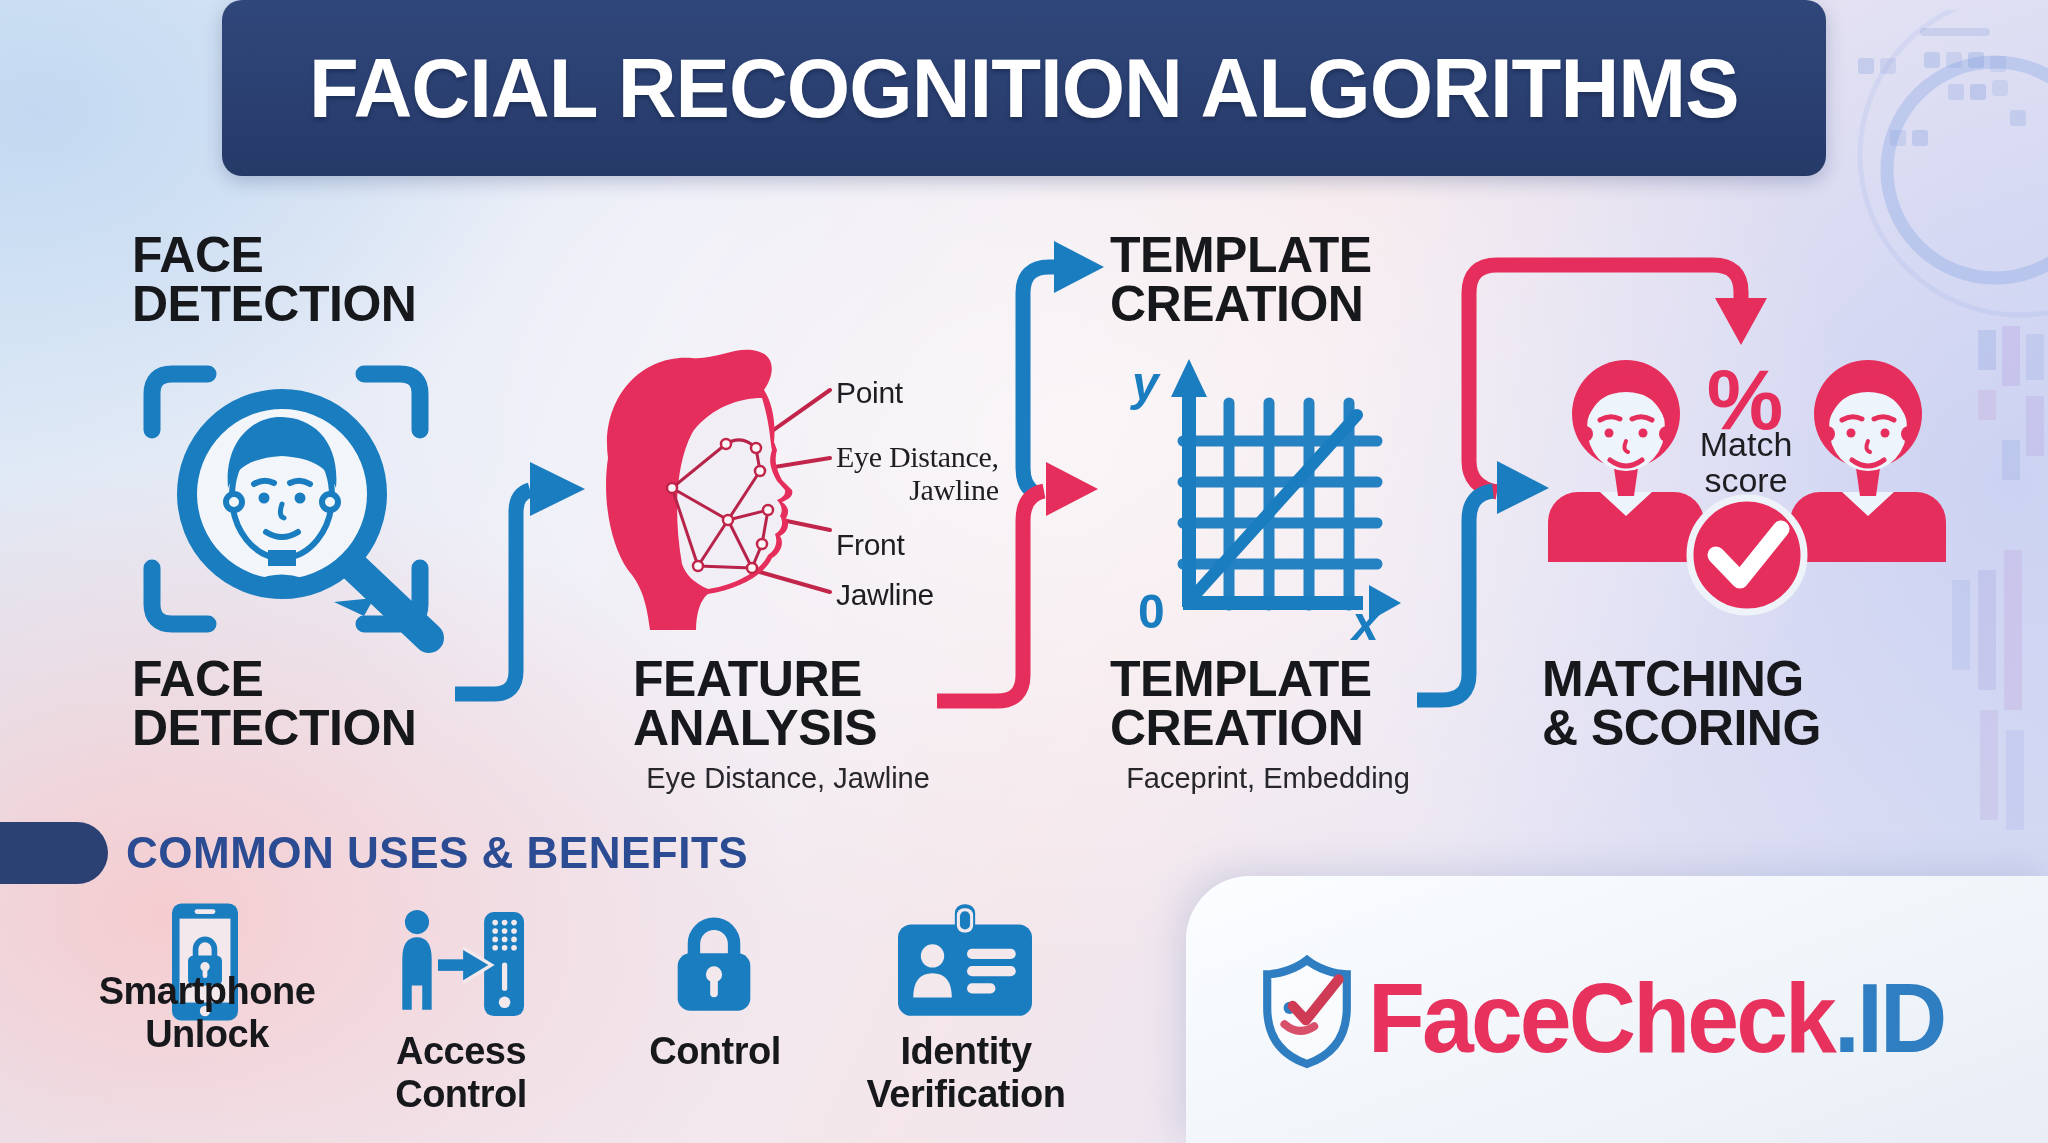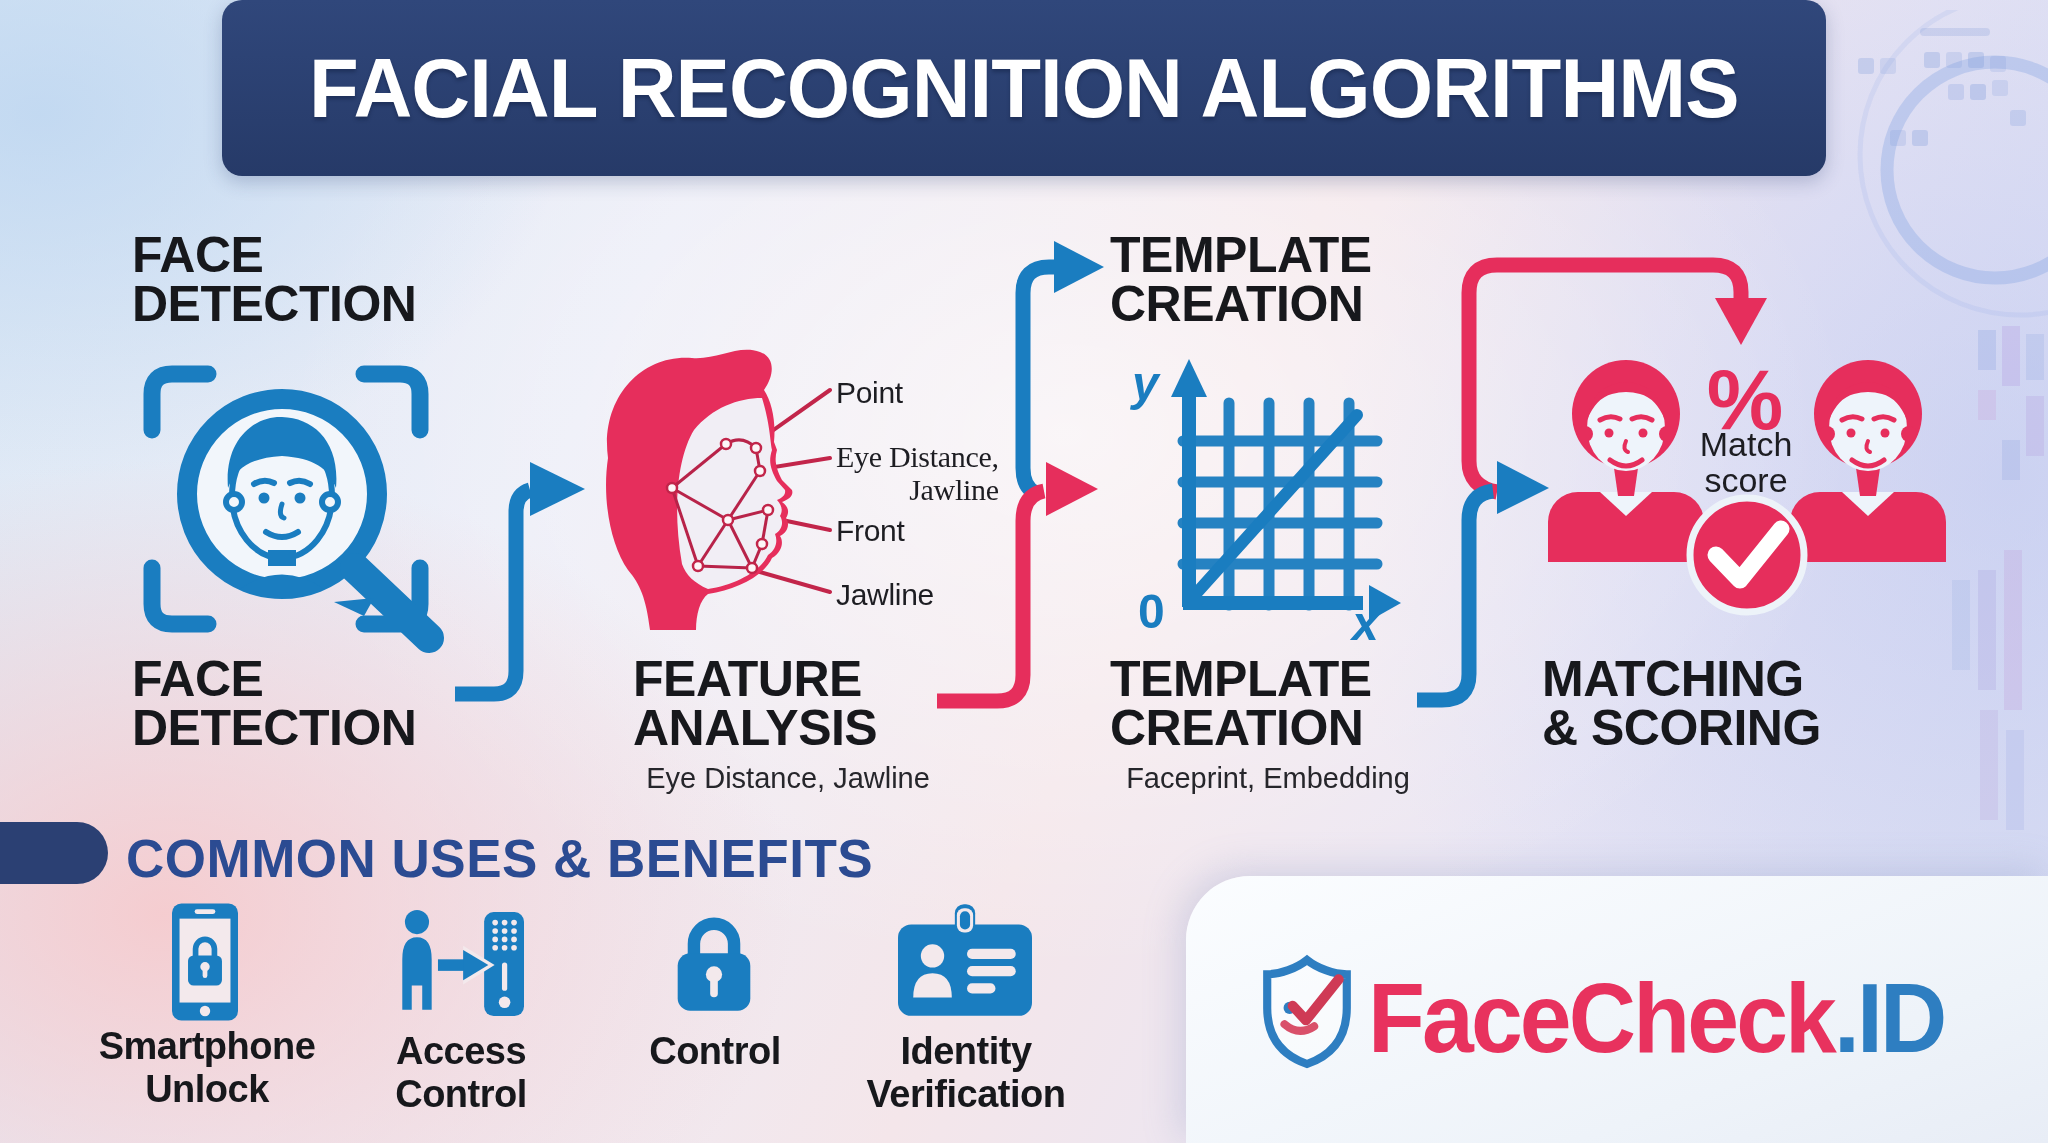--- a/index.html
+++ b/index.html
@@ -24,21 +24,21 @@
     color:#ffffff;font-weight:bold;font-size:84px;letter-spacing:-1px;
     transform:scaleX(0.97);white-space:nowrap;
     text-shadow:0 3px 4px rgba(10,20,50,0.35);
   }
   .step-label{font-weight:bold;font-size:50px;line-height:0.98;color:#17181c;
     text-align:left;white-space:pre-line;letter-spacing:-0.5px;}
   .step-sub{font-size:29px;color:#26262b;text-align:center;white-space:nowrap;}
   .callout{font-size:30px;color:#1d1d22;line-height:1.1;white-space:pre-line;letter-spacing:-0.3px;text-align:right;}
   .blue-lbl{color:#1a7dc0;font-weight:bold;font-size:48px;}
   .italic{font-style:italic;}
-  .uses-heading{font-weight:bold;font-size:53px;color:#2b4b92;letter-spacing:0.5px;white-space:nowrap;}
+  .uses-heading{font-weight:bold;font-size:44px;color:#2b4b92;letter-spacing:0.5px;white-space:nowrap;}
   .pill{left:0;top:822px;width:108px;height:62px;background:#2b4073;border-radius:0 31px 31px 0;}
   .use-label{font-weight:bold;font-size:38px;line-height:1.12;color:#17181c;
     text-align:center;white-space:pre-line;letter-spacing:-0.5px;}
   .panel{
     left:1186px;top:876px;width:862px;height:267px;border-radius:64px 0 0 0;
     background:linear-gradient(160deg,#fbfdff 0%,#eef3f9 70%,#e8edf6 100%);
     box-shadow:-6px -6px 36px rgba(130,145,190,0.28);
   }
   .brand{font-weight:bold;font-size:98px;letter-spacing:-3px;white-space:nowrap;transform:scaleX(0.95);transform-origin:left;}
   .brand .primary{color:#e8325e;}
@@ -189,21 +189,21 @@
         <circle cx="182" cy="206" r="5"></circle>
       <circle cx="172" cy="230" r="5"></circle>
         <circle cx="118" cy="228" r="5"></circle>
         <circle cx="148" cy="182" r="5"></circle>
     </g>
   </svg>
 
   <div class="abs callout" style="left:836px;top:376px;">Point</div>
   <div class="abs callout" style="left:836px;top:440px;font-family:Liberation Serif, serif;">Eye Distance,
 Jawline</div>
-  <div class="abs callout" style="left:836px;top:514px;">Front</div>
+  <div class="abs callout" style="left:836px;top:528px;">Front</div>
   <div class="abs callout" style="left:836px;top:578px;">Jawline</div>
 
   <div class="abs step-label" style="left:633px;top:655px;width:310px;">FEATURE
 ANALYSIS</div>
   <div class="abs step-sub" style="left:618px;top:762px;width:340px;">Eye Distance, Jawline</div>
 
   <div class="abs step-label" style="left:1110px;top:231px;width:310px;">TEMPLATE
 CREATION</div>
 
   <svg class="abs" style="left:1125px;top:345px;" width="280" height="280" viewBox="0 0 280 280">
@@ -337,21 +337,21 @@
     <rect x="0" y="20" width="132" height="90" rx="13" fill="#1a7dc0"></rect>
     <rect x="58" y="4" width="16" height="24" rx="7" fill="#f3e9ec"></rect>
     <rect x="61" y="7" width="10" height="18" rx="5" fill="#1a7dc0"></rect>
     <circle cx="34" cy="51" r="11.5" fill="#f3e9ec"></circle>
     <path d="M 15 92 Q 15 68 34 68 Q 53 68 53 92 Z" fill="#f3e9ec"></path>
     <rect x="68" y="44" width="48" height="10" rx="5" fill="#f3e9ec"></rect>
     <rect x="68" y="61" width="48" height="10" rx="5" fill="#f3e9ec"></rect>
     <rect x="68" y="78" width="28" height="10" rx="5" fill="#f3e9ec"></rect>
   </svg>
 
-  <div class="abs use-label" style="left:82px;top:1025px;width:250px;">Smartphone
+  <div class="abs use-label" style="left:82px;top:970px;width:250px;">Smartphone
 Unlock</div>
   <div class="abs use-label" style="left:336px;top:1030px;width:250px;">Access
 Control</div>
   <div class="abs use-label" style="left:590px;top:1030px;width:250px;">Control</div>
   <div class="abs use-label" style="left:841px;top:1030px;width:250px;">Identity
 Verification</div>
 
   <div class="abs panel"></div>
 
   <svg class="abs" style="left:1256px;top:954px;" width="102" height="116" viewBox="0 0 100 112">

